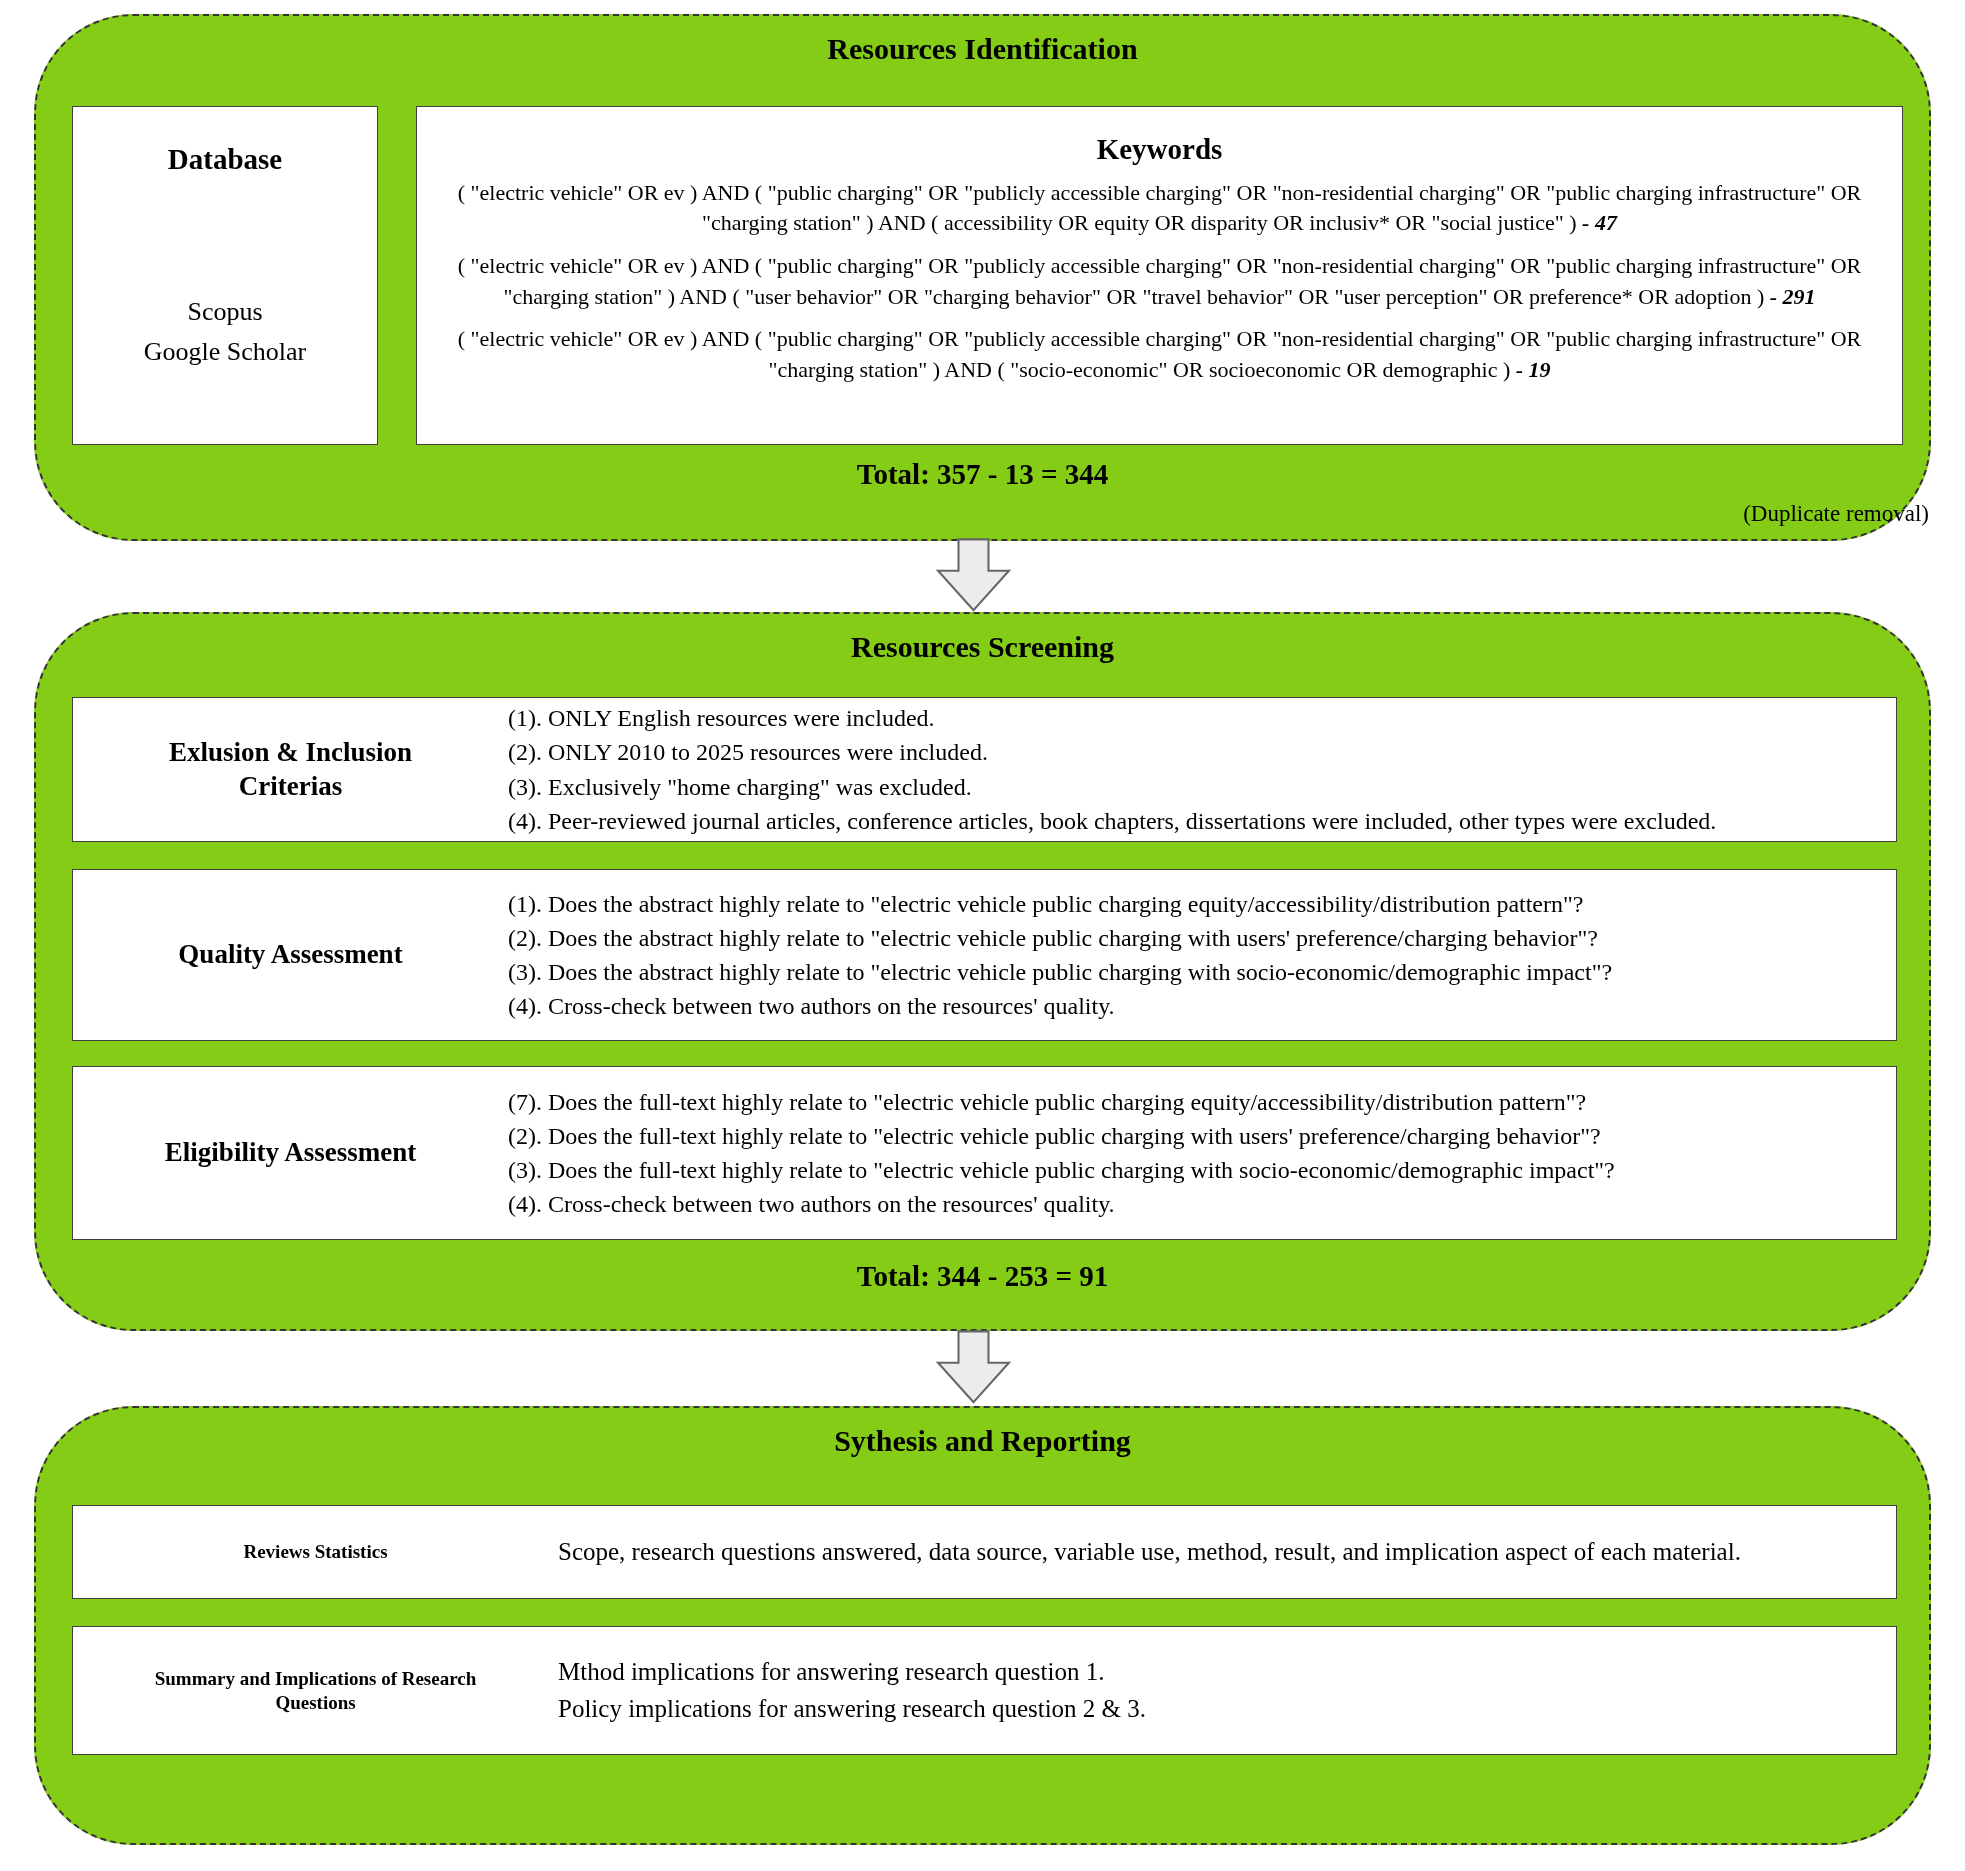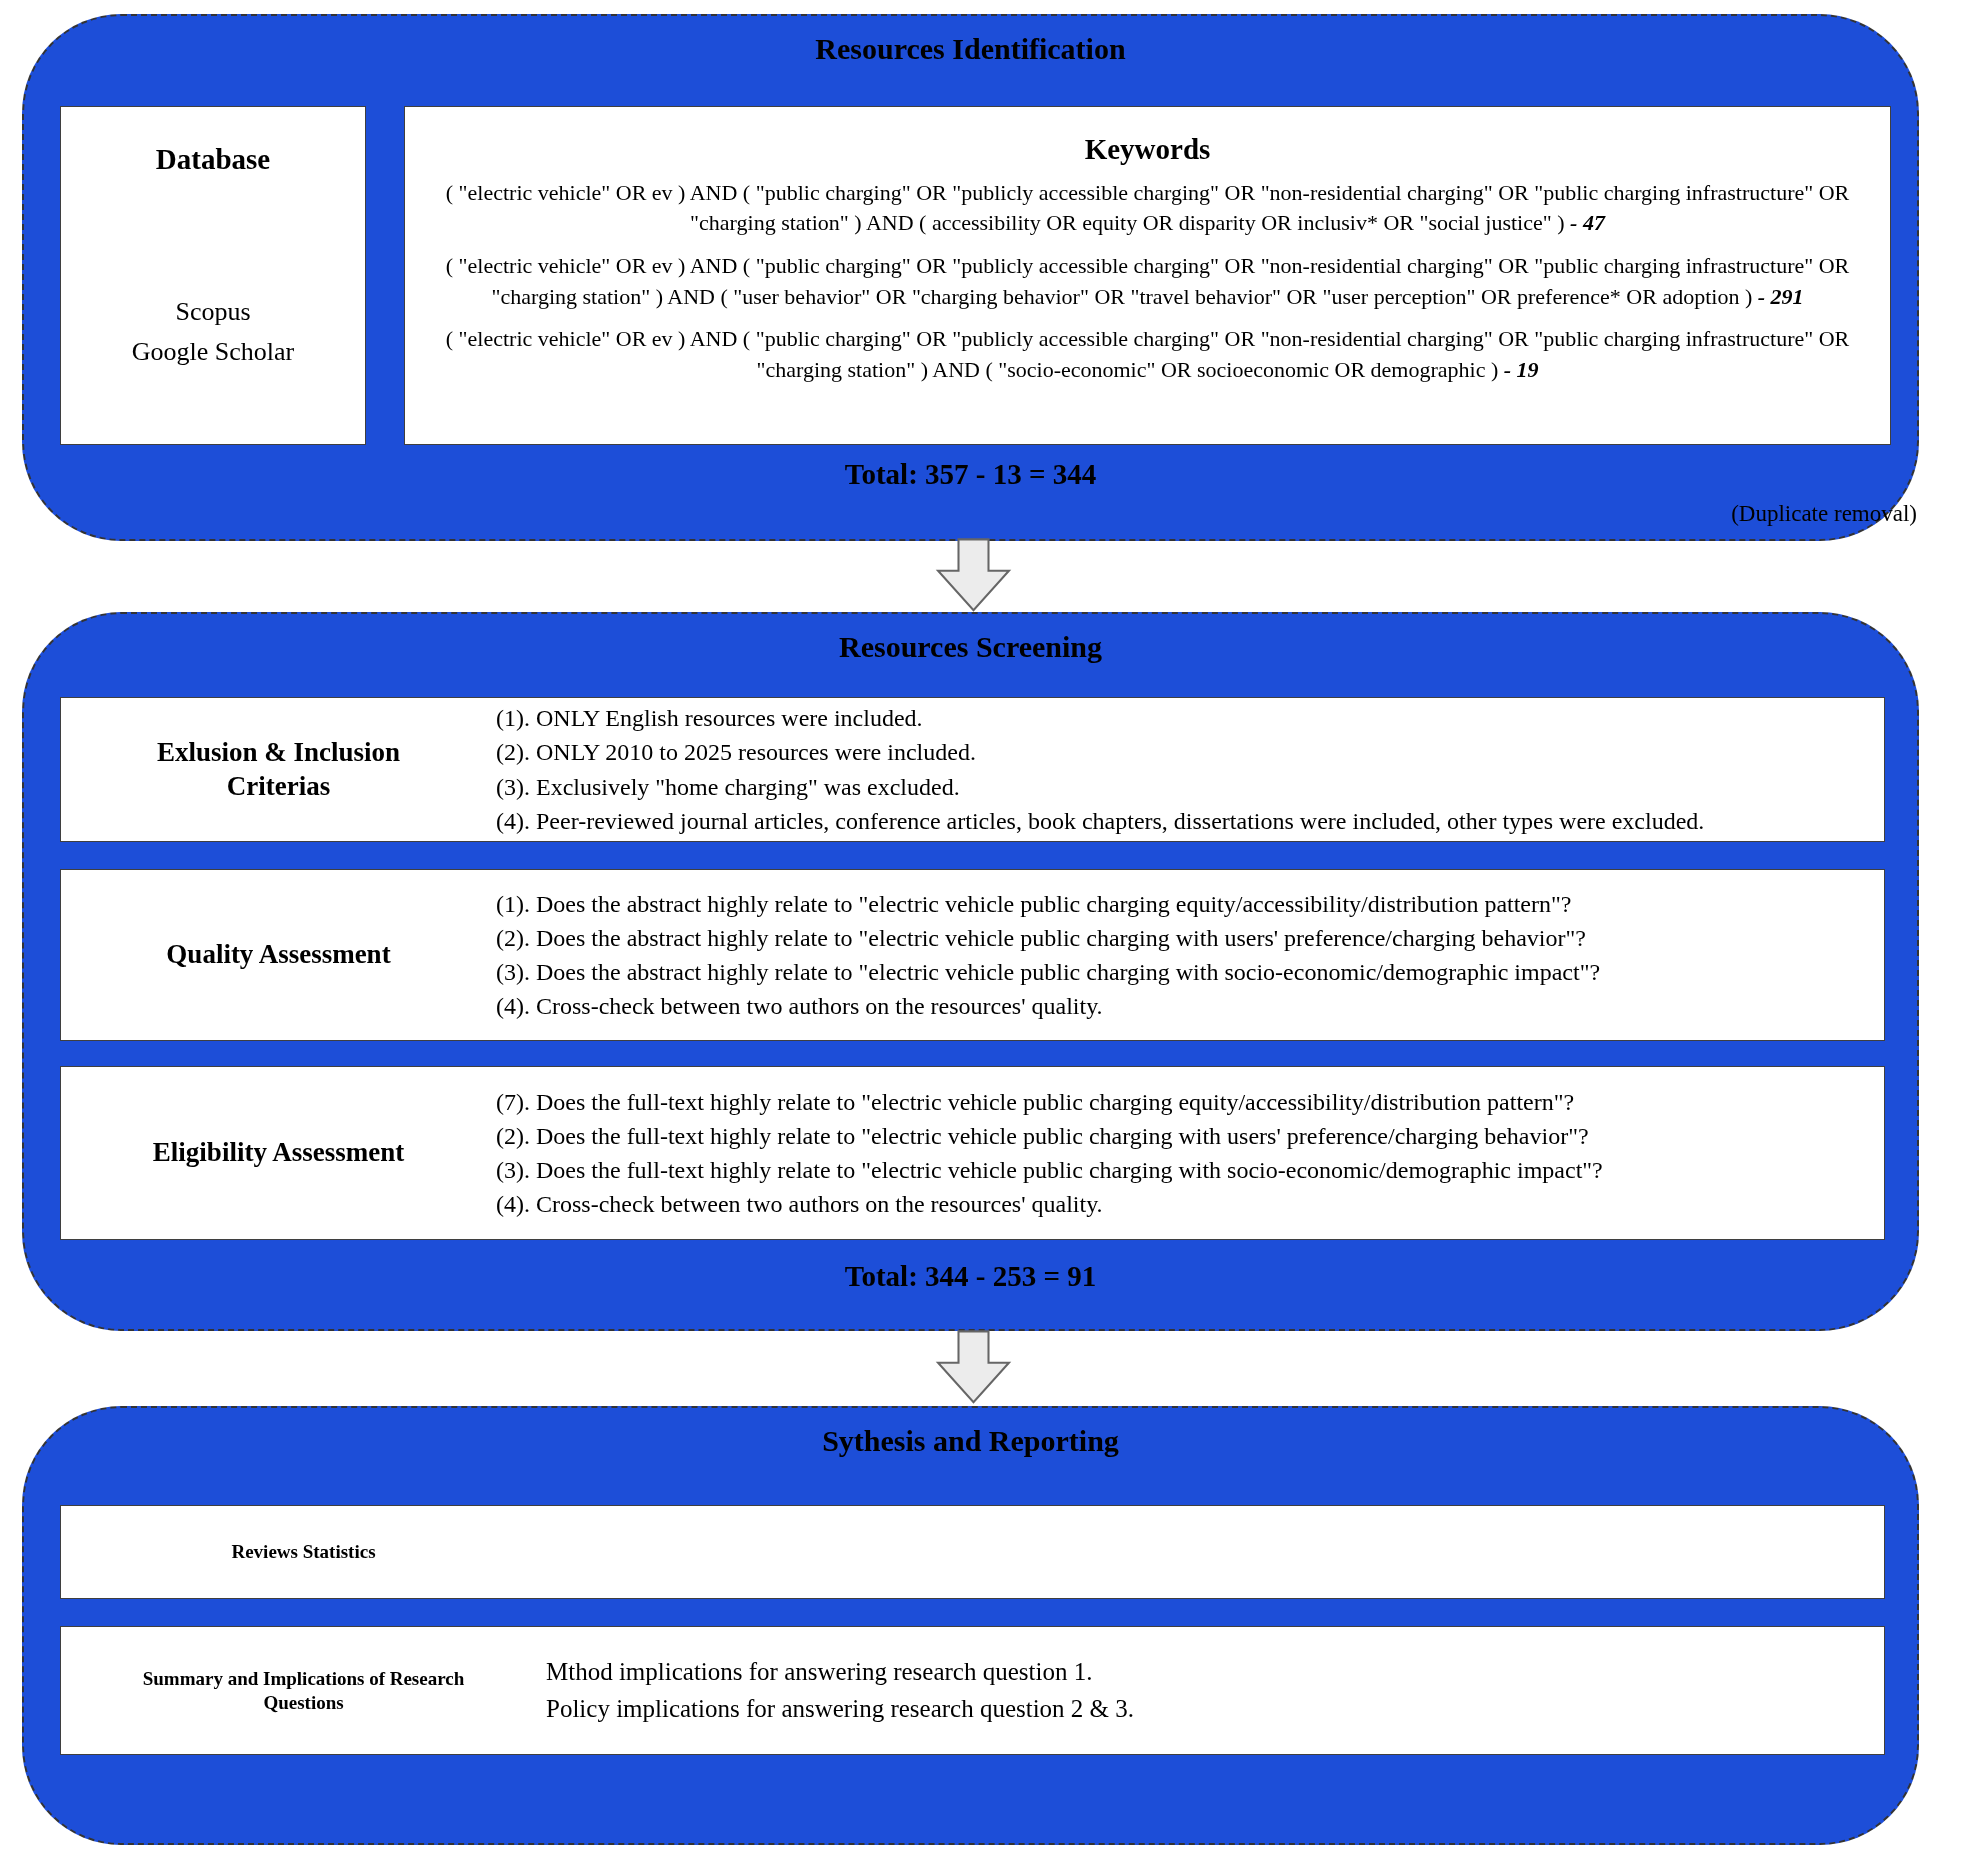--- a/index.html
+++ b/index.html
@@ -9,25 +9,25 @@
     background: #ffffff;
     font-family: "Liberation Serif", "DejaVu Serif", serif;
     color: #000;
     position: relative;
     overflow: hidden;
   }
   .stage { position: absolute; inset: 0; }
 
   .dashed-section {
     position: absolute;
-    left: 22px;
+    left: 34px;
     width: 1897px;
     border: 2.5px dashed #333;
     border-radius: 99px;
-    background: #1d4ed8;
+    background: #84cc16;
   }
   .section-title {
     position: absolute;
     top: 16px; left: 0;
     width: 100%;
     text-align: center;
     font-weight: bold;
     font-size: 30px;
   }
 
@@ -223,20 +223,23 @@
     <polygon points="38,2 82,2 82,48 112,48 60,106 8,48 38,48" fill="#ececec" stroke="#666" stroke-width="3" stroke-linejoin="miter"></polygon>
   </svg>
 
   <div class="dashed-section" id="sec-synthesis">
     <div class="section-title">Sythesis and Reporting</div>
 
     <div class="solid-box syn-box" id="syn-box-0">
       <div class="syn-label">
         <span class="label-inner">Reviews Statistics</span>
       </div>
+      <div class="syn-content">
+        <div>Scope, research questions answered, data source, variable use, method, result, and implication aspect of each material.</div>
+      </div>
     </div>
 
     <div class="solid-box syn-box" id="syn-box-1">
       <div class="syn-label">
         <span class="label-inner w640">Summary and Implications of Research Questions</span>
       </div>
       <div class="syn-content">
         <div>Mthod implications for answering research question 1.</div>
         <div>Policy implications for answering research question 2 &amp; 3.</div>
       </div>

